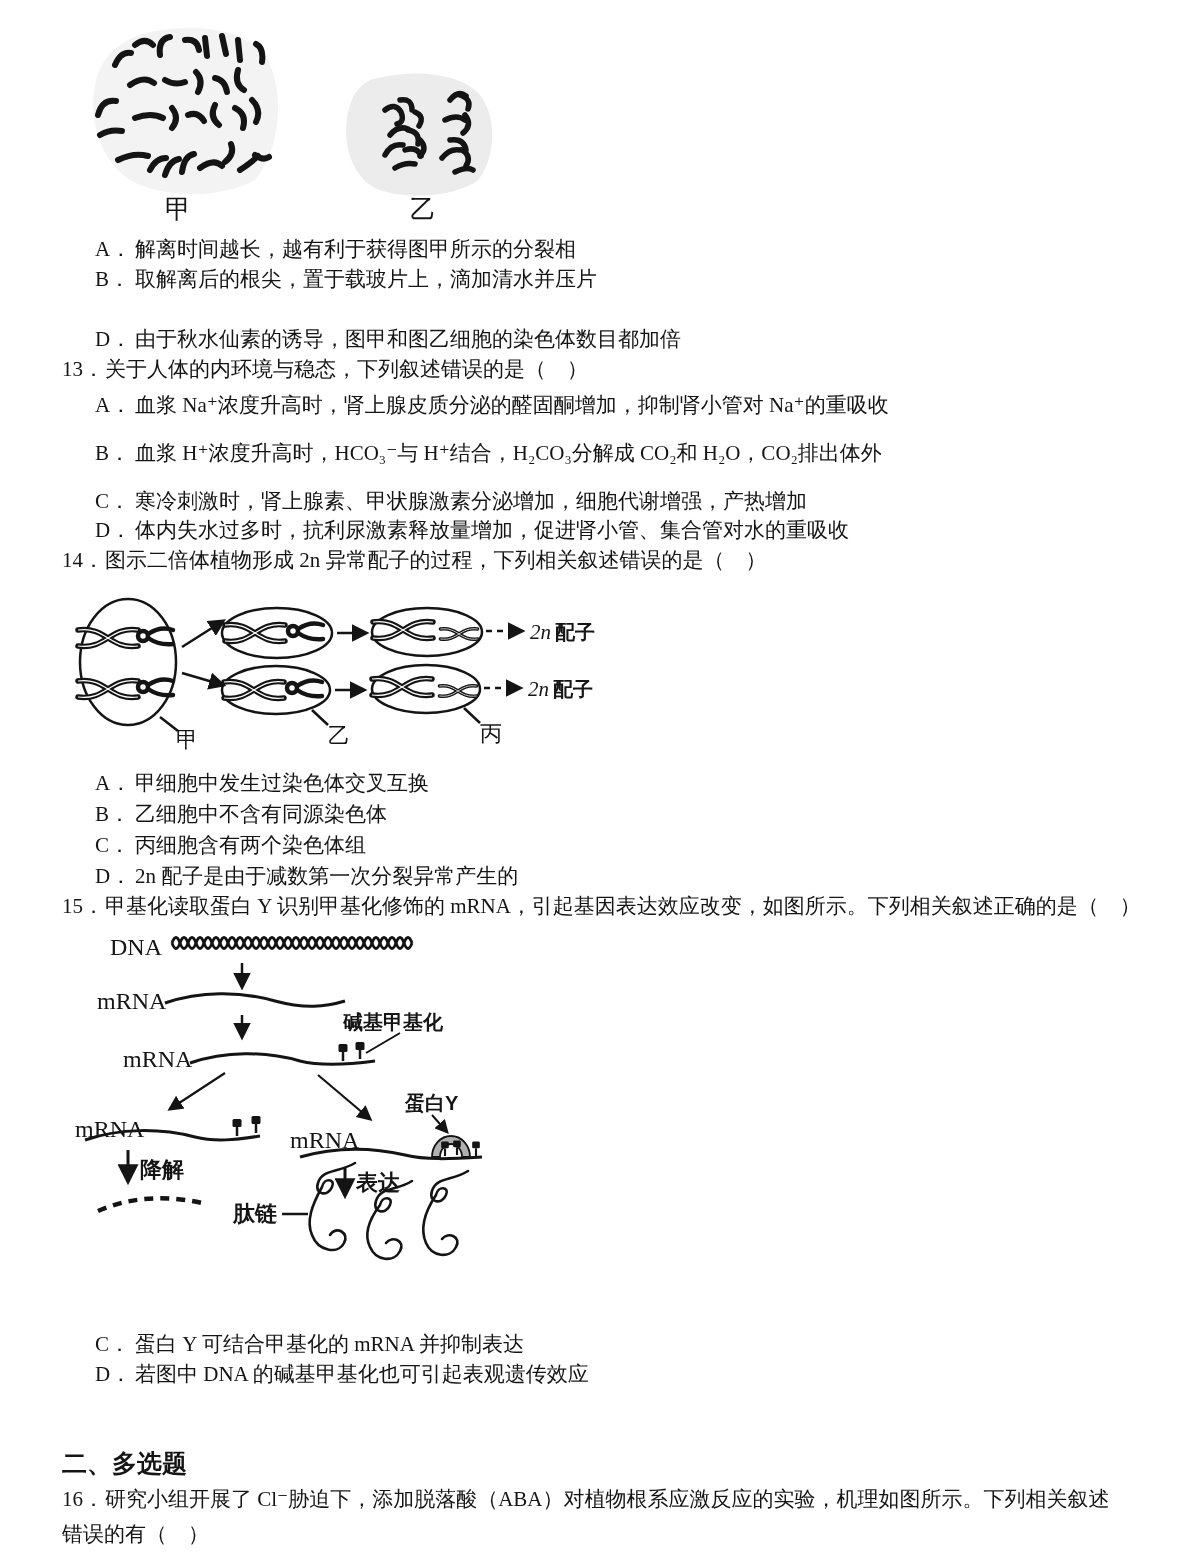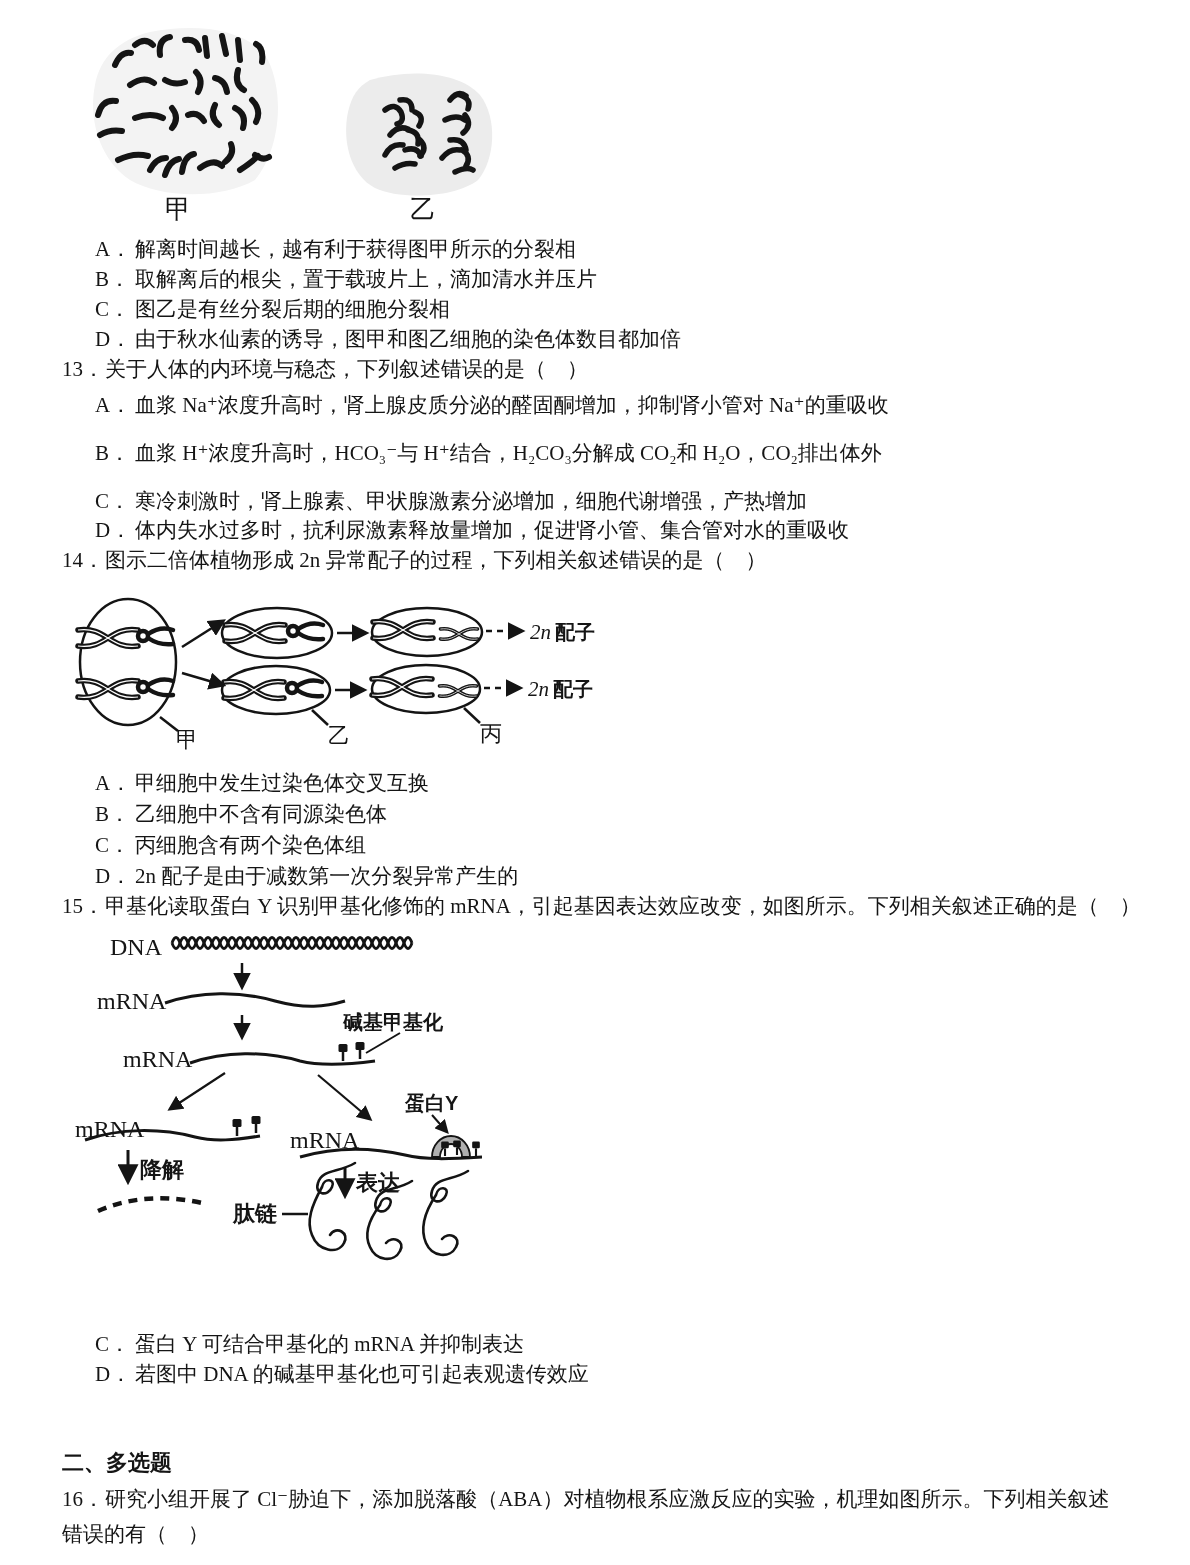--- a/index.html
+++ b/index.html
@@ -15,21 +15,21 @@
     position:absolute;
     white-space:nowrap;
     font-size:21px;
     line-height:26px;
   }
   .qnum{display:inline-block;min-width:43px;}
   .optlab{display:inline-block;min-width:40px;}
   .section-title{
     font-family:"Liberation Sans","DejaVu Sans",sans-serif;
     font-weight:bold;
-    font-size:22px;
+    font-size:25px;
   }
   svg{position:absolute;overflow:visible;}
   svg text{user-select:none;}
   .serif-t{font-family:"Liberation Serif","DejaVu Serif",serif;}
   .sans-b{font-family:"Liberation Sans","DejaVu Sans",sans-serif;font-weight:bold;}
 </style>
 </head>
 <body>
 
 <div class="page">
@@ -90,21 +90,20 @@
         <path d="M382,136 q8,-10 18,-8"></path>
       <path d="M402,128 q10,6 4,16"></path>
         <path d="M395,150 q12,-6 18,-2"></path>
     </g>
     <text class="serif-t" x="105" y="196" font-size="26" fill="#151515">甲</text>
     <text class="serif-t" x="350" y="196" font-size="26" fill="#151515">乙</text>
   </svg>
 
   <div class="line" style="left:95px;top:236px"><span class="optlab">A．</span><span>解离时间越长，越有利于获得图甲所示的分裂相</span></div>
   <div class="line" style="left:95px;top:266px"><span class="optlab">B．</span><span>取解离后的根尖，置于载玻片上，滴加清水并压片</span></div>
-  <div class="line" style="left:95px;top:296px"><span class="optlab">C．</span><span>图乙是有丝分裂后期的细胞分裂相</span></div>
   <div class="line" style="left:95px;top:326px"><span class="optlab">D．</span><span>由于秋水仙素的诱导，图甲和图乙细胞的染色体数目都加倍</span></div>
 
   <div class="line" style="left:62px;top:356px"><span class="qnum">13．</span><span>关于人体的内环境与稳态，下列叙述错误的是（　）</span></div>
   <div class="line" style="left:95px;top:392px"><span class="optlab">A．</span><span>血浆 Na⁺浓度升高时，肾上腺皮质分泌的醛固酮增加，抑制肾小管对 Na⁺的重吸收</span></div>
   <div class="line" style="left:95px;top:440px"><span class="optlab">B．</span><span>血浆 H⁺浓度升高时，HCO₃⁻与 H⁺结合，H₂CO₃分解成 CO₂和 H₂O，CO₂排出体外</span></div>
   <div class="line" style="left:95px;top:517px"><span class="optlab">D．</span><span>体内失水过多时，抗利尿激素释放量增加，促进肾小管、集合管对水的重吸收</span></div>
   <div class="line" style="left:95px;top:488px"><span class="optlab">C．</span><span>寒冷刺激时，肾上腺素、甲状腺激素分泌增加，细胞代谢增强，产热增加</span></div>
 
   <div class="line" style="left:62px;top:547px"><span class="qnum">14．</span><span>图示二倍体植物形成 2n 异常配子的过程，下列相关叙述错误的是（　）</span></div>
 

